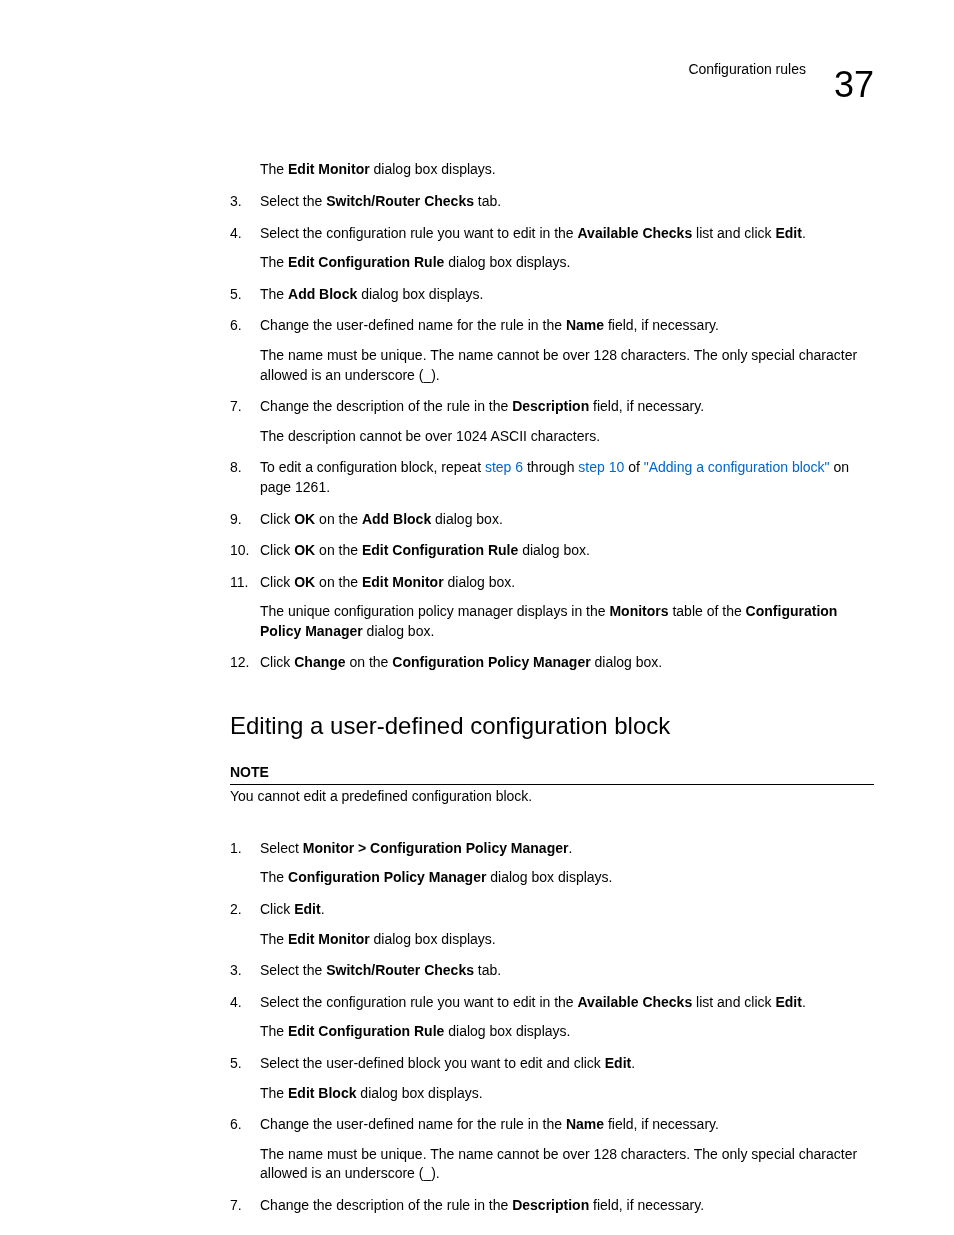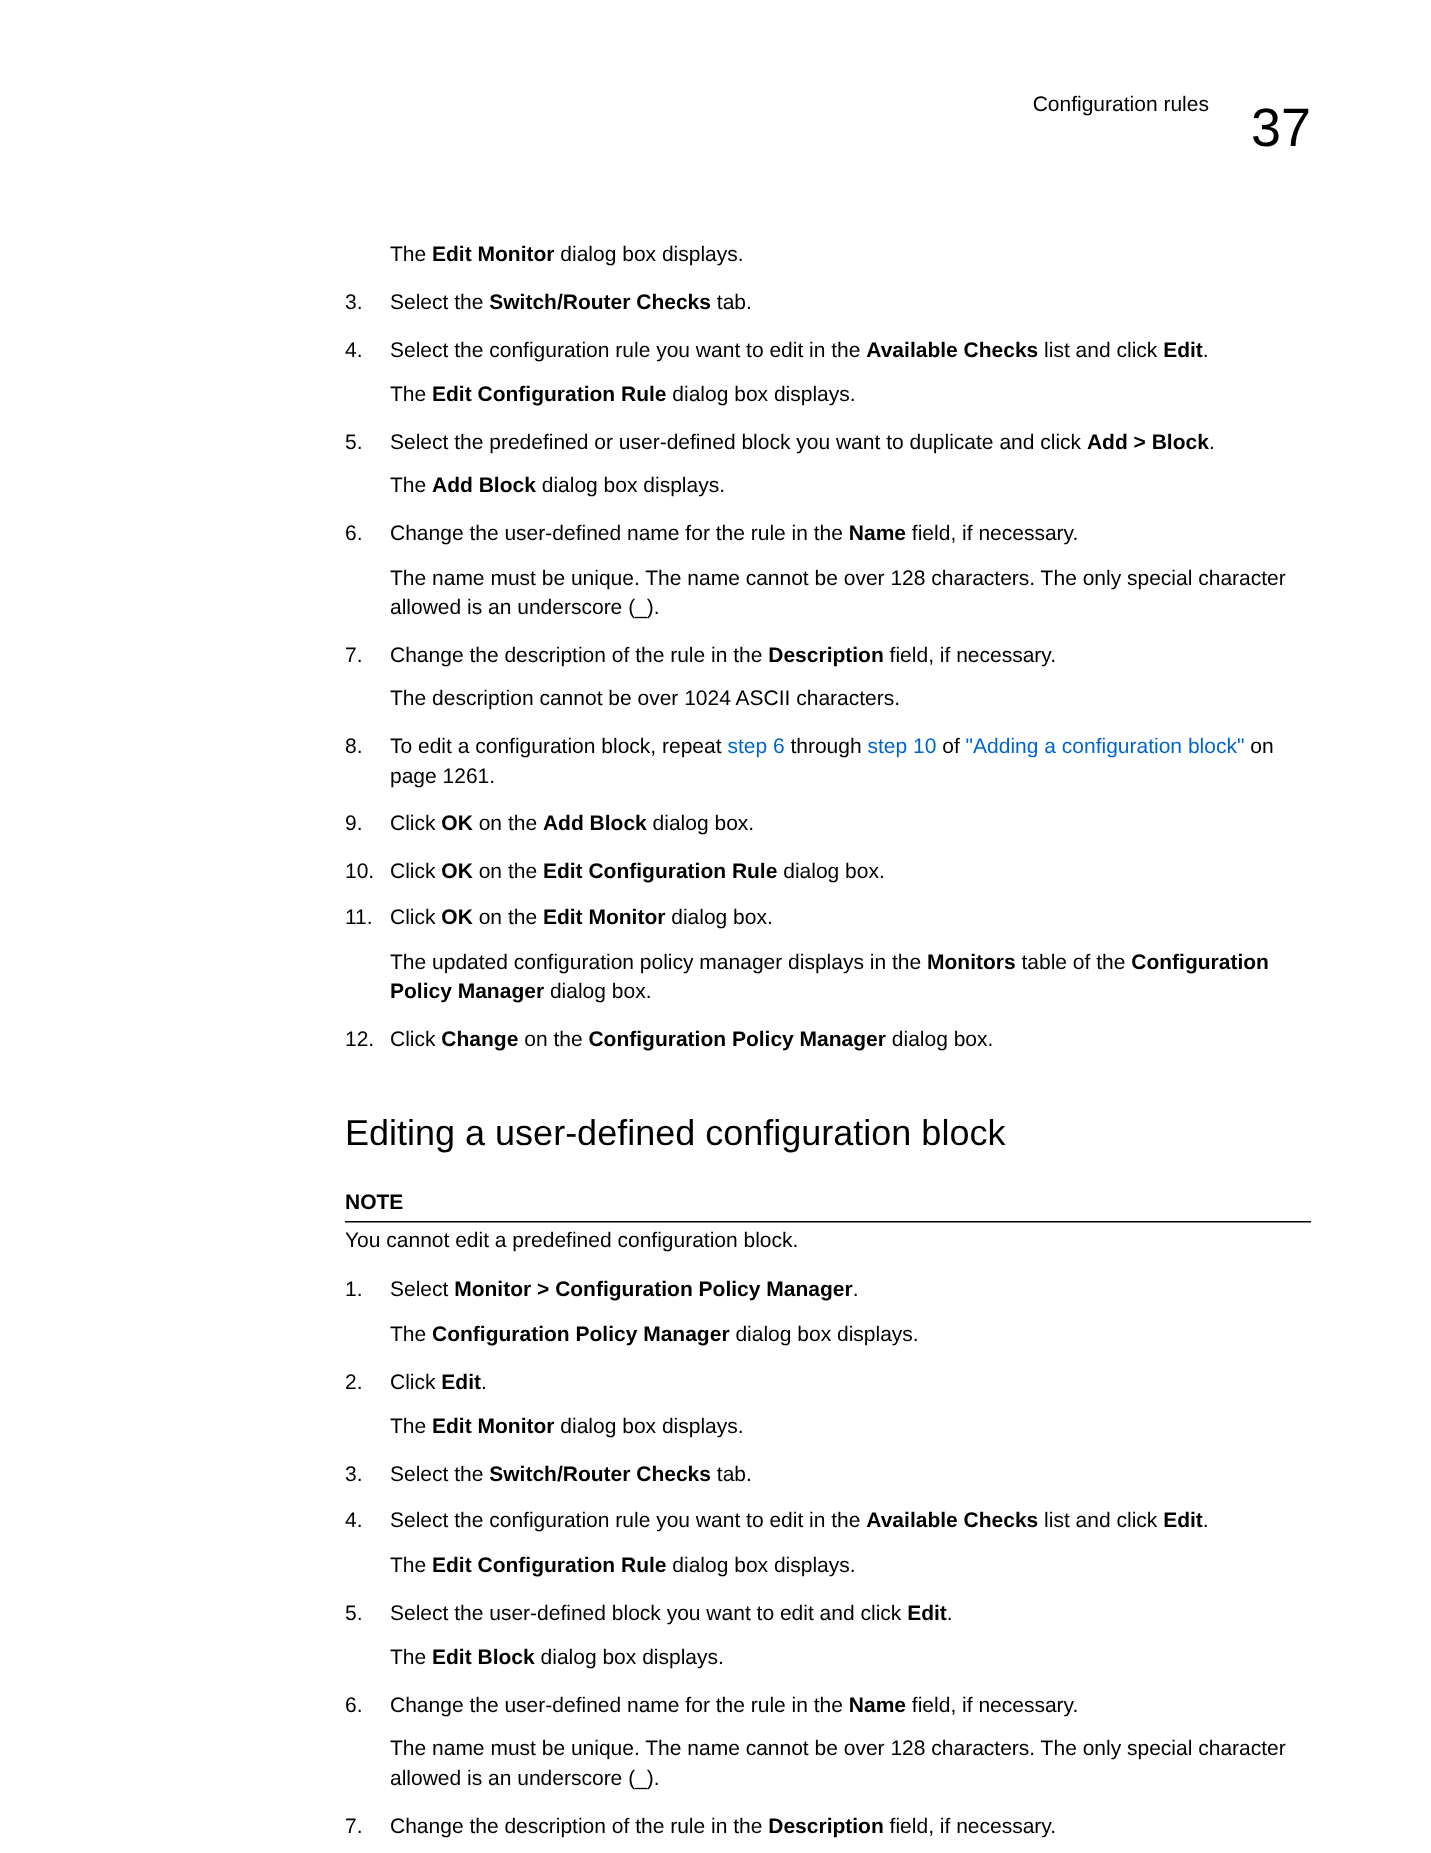--- a/index.html
+++ b/index.html
@@ -56,21 +56,21 @@
     margin-bottom: 4px;
   }
   h2.section {
     font-family: Arial, sans-serif;
     font-weight: normal;
     font-size: 24px;
     margin-top: 36px;
     margin-bottom: 20px;
   }
   .note-block {
-    margin-bottom: 14px;
+    margin-bottom: 32px;
   }
   .note-label {
     font-weight: bold;
     border-bottom: 1px solid #000;
     display: block;
     padding-bottom: 2px;
     margin-bottom: 2px;
   }
   .link {
     color: #0066cc;
@@ -95,21 +95,20 @@
         <span class="num">3.</span>
         <div><span>Select the </span><span class="bold">Switch/Router Checks</span><span> tab.</span></div>
       </li>
       <li>
         <span class="num">4.</span>
         <div><span>Select the configuration rule you want to edit in the </span><span class="bold">Available Checks</span><span> list and click </span><span class="bold">Edit</span><span>.</span></div>
         <div class="sub"><span>The </span><span class="bold">Edit Configuration Rule</span><span> dialog box displays.</span></div>
       </li>
       <li>
         <span class="num">5.</span>
-        <div><span>Select the predefined or user-defined block you want to duplicate and click </span><span class="bold">Add &gt; Block</span><span>.</span></div>
         <div class="sub"><span>The </span><span class="bold">Add Block</span><span> dialog box displays.</span></div>
       </li>
       <li>
         <span class="num">6.</span>
         <div><span>Change the user-defined name for the rule in the </span><span class="bold">Name</span><span> field, if necessary.</span></div>
         <div class="sub"><span>The name must be unique. The name cannot be over 128 characters. The only special character allowed is an underscore (_).</span></div>
       </li>
       <li>
         <span class="num">7.</span>
         <div><span>Change the description of the rule in the </span><span class="bold">Description</span><span> field, if necessary.</span></div>
@@ -123,21 +122,21 @@
         <span class="num">9.</span>
         <div><span>Click </span><span class="bold">OK</span><span> on the </span><span class="bold">Add Block</span><span> dialog box.</span></div>
       </li>
       <li>
         <span class="num">10.</span>
         <div><span>Click </span><span class="bold">OK</span><span> on the </span><span class="bold">Edit Configuration Rule</span><span> dialog box.</span></div>
       </li>
       <li>
         <span class="num">11.</span>
         <div><span>Click </span><span class="bold">OK</span><span> on the </span><span class="bold">Edit Monitor</span><span> dialog box.</span></div>
-        <div class="sub"><span>The updated configuration policy manager displays in the </span><span class="bold">Monitors</span><span> table of the </span><span class="bold">Configuration Policy Manager</span><span> dialog box.</span></div>
+        <div class="sub"><span>The unique configuration policy manager displays in the </span><span class="bold">Monitors</span><span> table of the </span><span class="bold">Configuration Policy Manager</span><span> dialog box.</span></div>
       </li>
       <li>
         <span class="num">12.</span>
         <div><span>Click </span><span class="bold">Change</span><span> on the </span><span class="bold">Configuration Policy Manager</span><span> dialog box.</span></div>
       </li>
     </ol>
 
   <h2 class="section">Editing a user-defined configuration block</h2>
 
   <div class="note-block">

